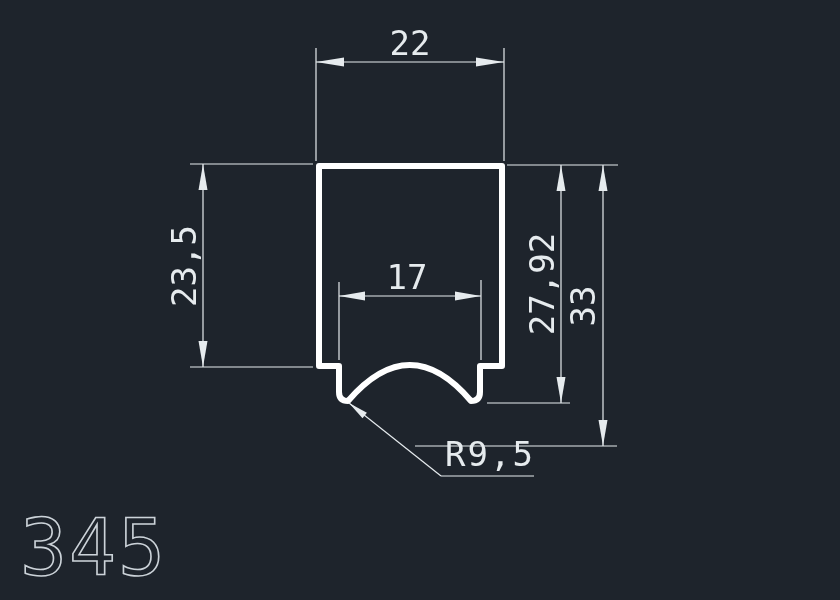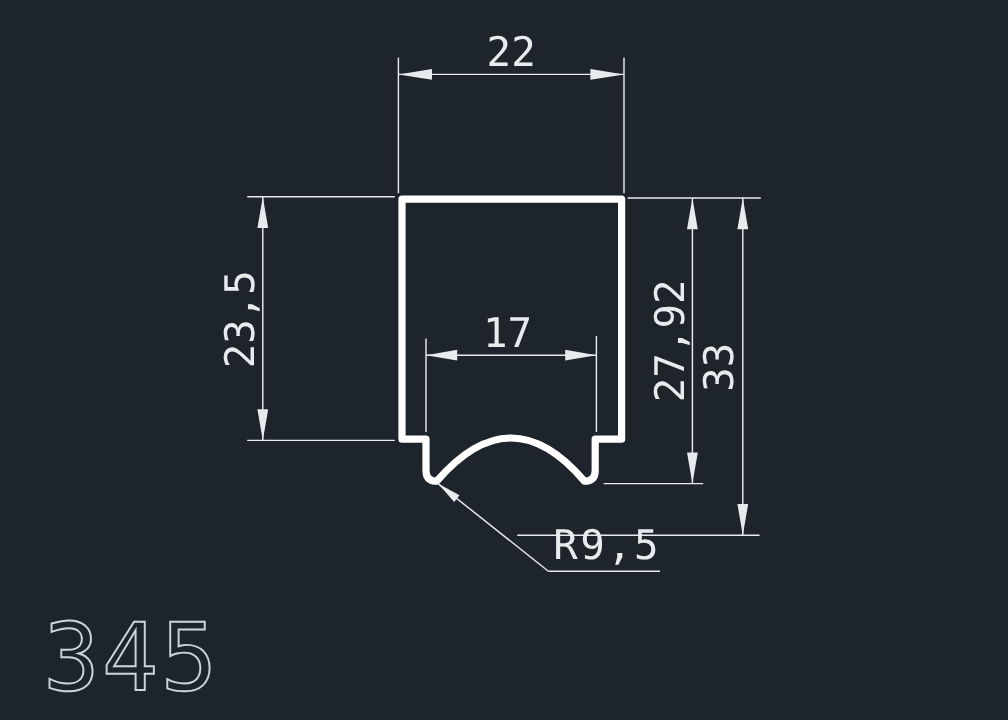--- a/index.html
+++ b/index.html
@@ -8,21 +8,20 @@
     width: 840px;
     height: 600px;
     background: var(--background, #1e242c);
     overflow: hidden;
   }
   .stage {
     position: relative;
     width: 755px;
     height: 600px;
     background: var(--background, #1e242c);
-    margin-left: 16px;
   }
   svg { display: block; }
   .profile-path {
     fill: none;
     stroke: var(--profile-color, #ffffff);
     stroke-width: 6;
     stroke-linejoin: round;
     stroke-linecap: round;
   }
   .dim line {

